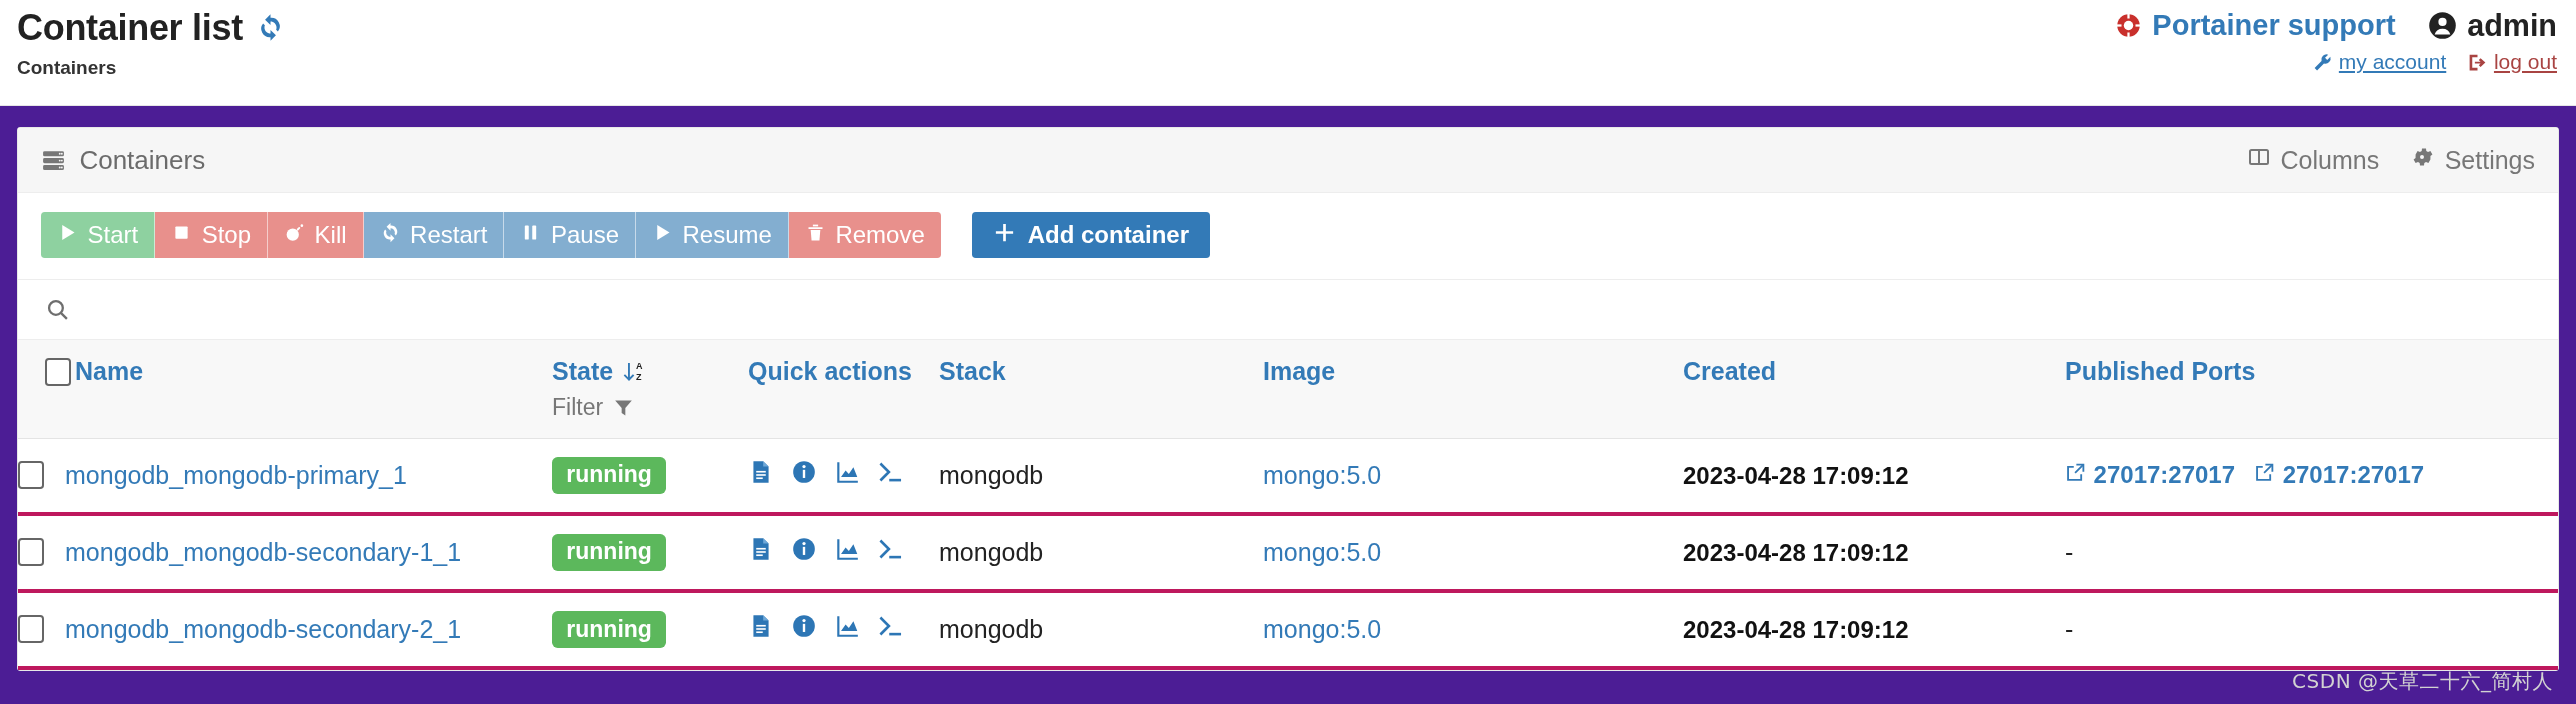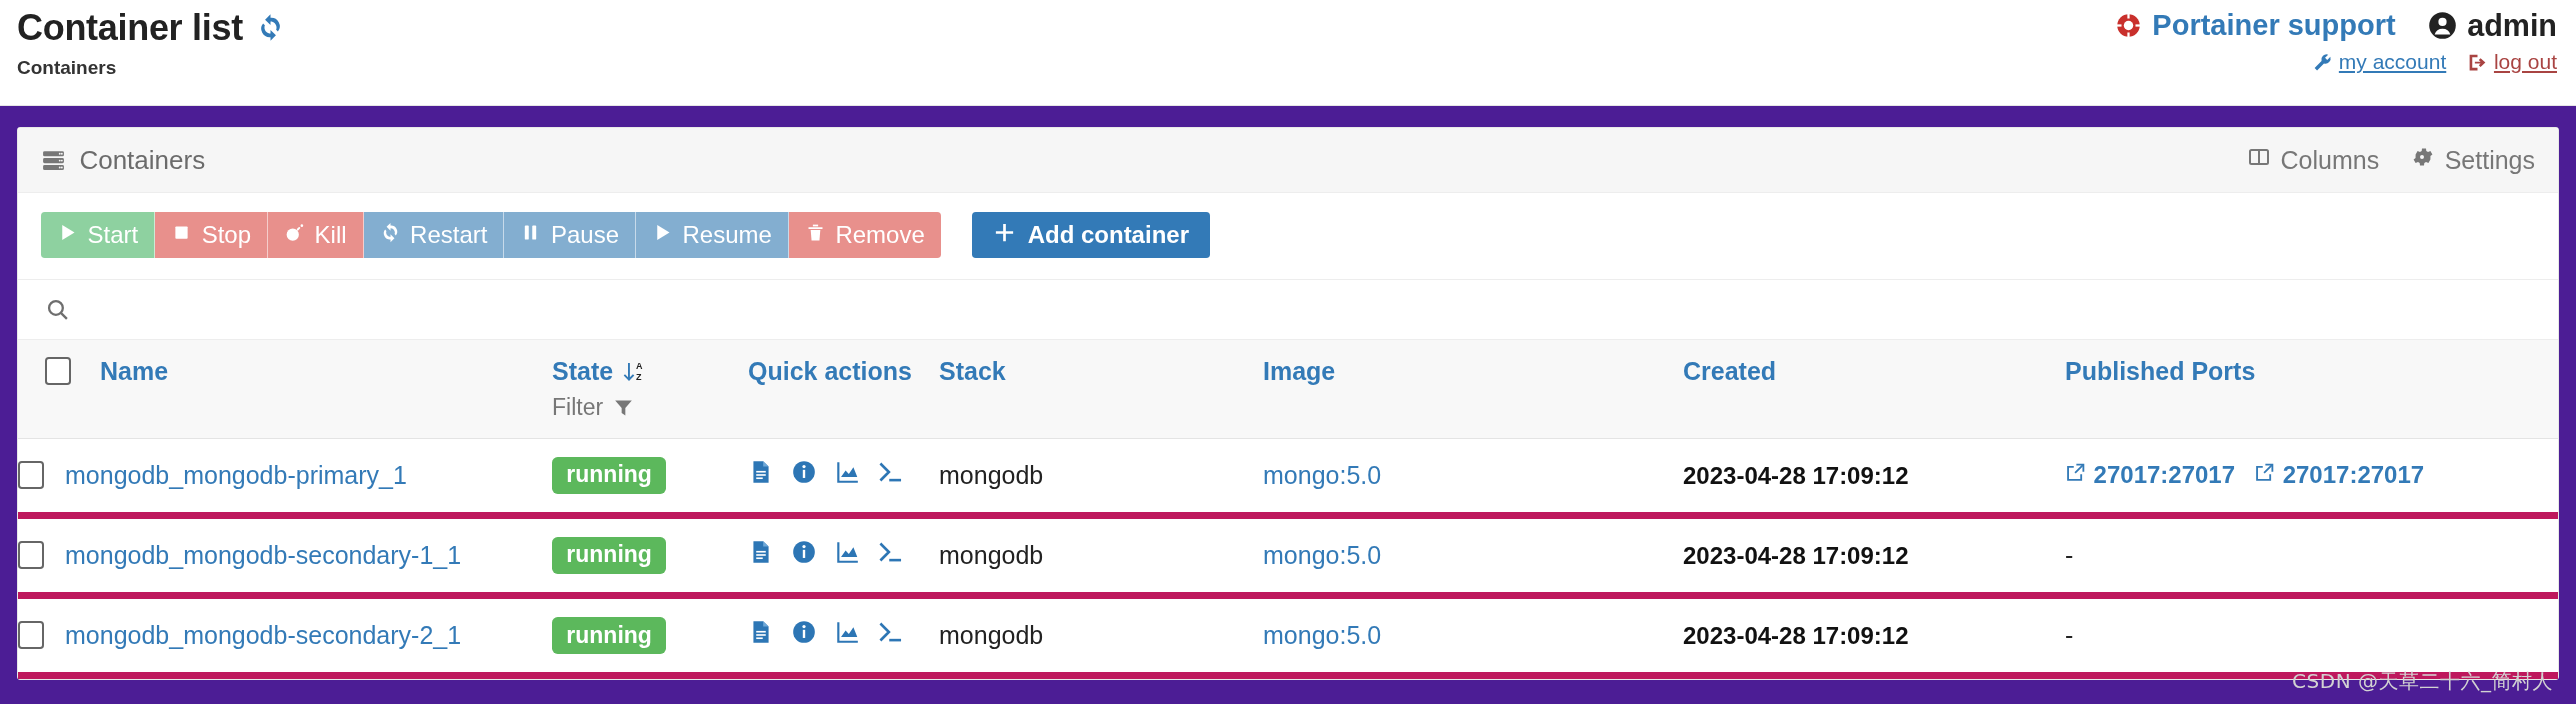--- a/index.html
+++ b/index.html
@@ -101,29 +101,29 @@
   }
   .col-name   { width: 534px; padding-left:27px !important; }
   .col-state  { width: 196px; }
   .col-quick  { width: 191px; }
   .col-stack  { width: 324px; }
   .col-image  { width: 420px; }
   .col-created{ width: 382px; }
   .col-ports  { width: auto; }
 
   .th-inner { display:flex; align-items:center; gap:8.6px; }
-  .th-name-inner { display:flex; align-items:flex-start; gap:29px; }
+  .th-name-inner { display:flex; align-items:flex-end; gap:4px; }
   .th-sub { display:flex; align-items:center; gap:9.5px; color:#777; font-size:23px; font-weight:normal; margin-top:7.6px; }
   .quick-th { color:#222; line-height:1.18; }
   .sort-icon { width:24px; height:24px; }
   .filter-icon { width:21px; height:21px; color:#777; }
 
   table.ctable td {
     padding:18px 0; font-size:25px; color:#222;
-    border-bottom:7px solid #be185d; vertical-align:middle;
+    border-bottom:4px solid #be185d; vertical-align:middle;
   }
   td.c-name { padding-left:27px; }
   .cell-name { display:flex; align-items:center; gap:21px; }
   .row-link { color:#337ab7; text-decoration:none; cursor:pointer; font-size:25px; }
   .img-link { color:#337ab7; text-decoration:none; cursor:pointer; }
 
   .checkbox {
     width:26px; height:28px; border:2.9px solid #666; border-radius:3.8px;
     background:#fff; flex:none; cursor:pointer;
   }

